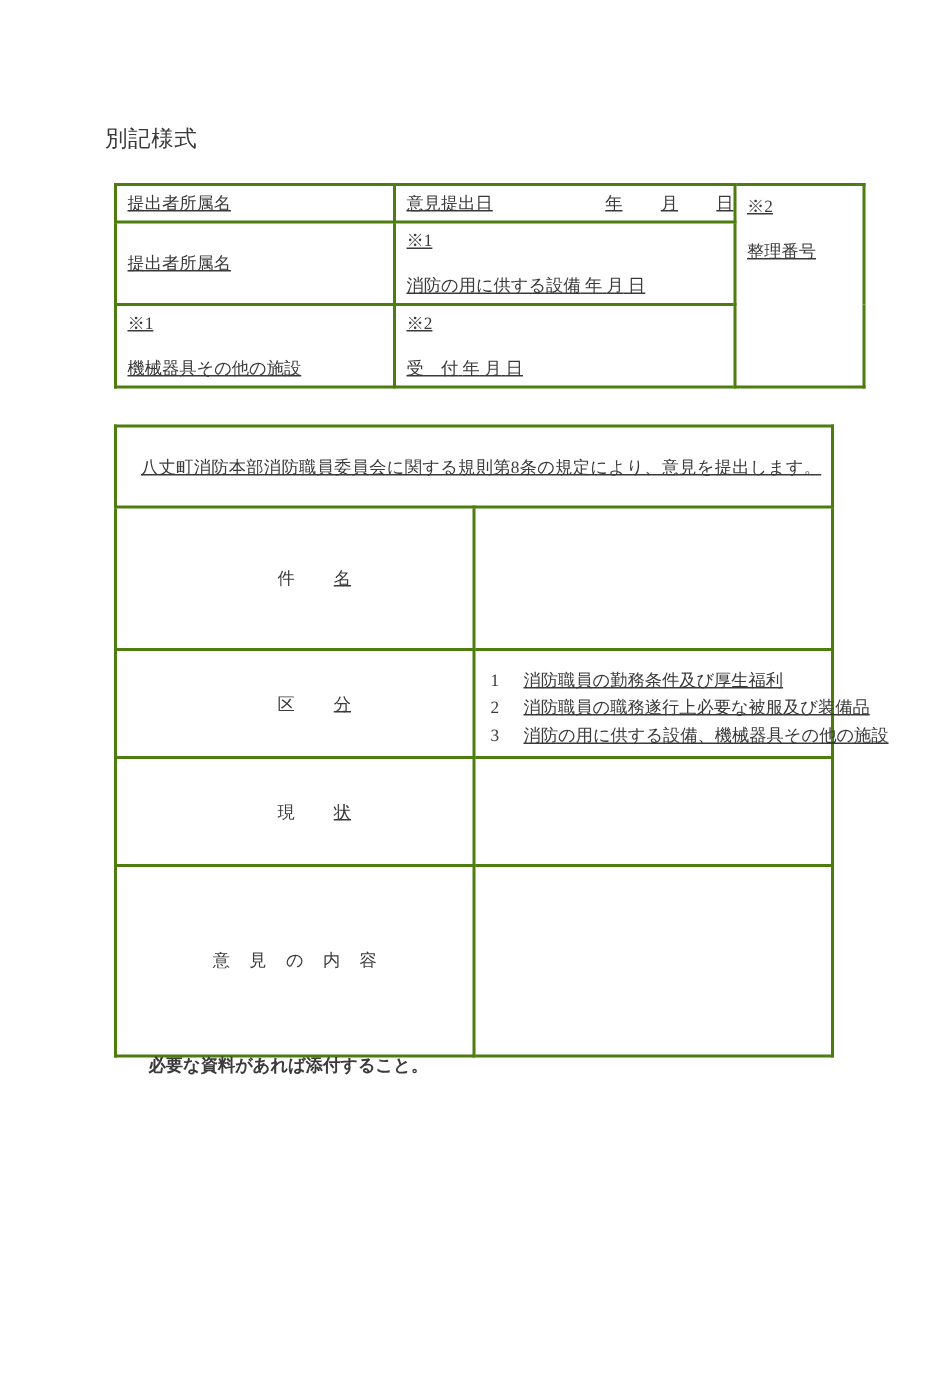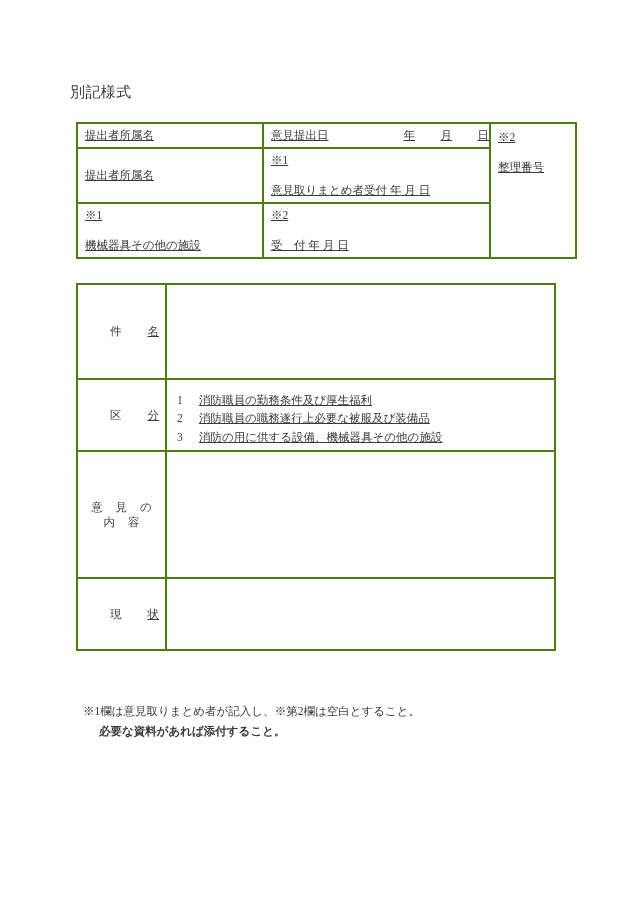--- a/index.html
+++ b/index.html
@@ -151,21 +151,21 @@
         </td>
       </tr>
       <tr>
         <td class="cell-left">
           <span>提出者所属名</span>
         </td>
         <td class="cell-mid">
           <div class="stack">
             <span class="sub">※1</span>
             <div class="daterow sub">
-              <span class="lbl">意見取りまとめ者受付</span>
+              <span class="lbl">消防の用に供する設備</span>
               <span class="spacer"></span>
               <span class="unit">年</span>
               <span class="unit">月</span>
               <span class="unit last">日</span>
             </div>
           </div>
         </td>
       </tr>
       <tr>
         <td class="cell-left">
@@ -185,20 +185,25 @@
               <span class="unit last">日</span>
             </div>
           </div>
         </td>
       </tr>
     </tbody>
   </table>
 
   <table class="tbl" id="main-table">
     <tbody>
+      <tr>
+        <td class="intro-cell" colspan="2">
+          <span>八丈町消防本部消防職員委員会に関する規則第8条の規定により、意見を提出します。</span>
+        </td>
+      </tr>
 
       <tr>
         <td class="rowlabel r-kenmei">
           <span class="spread">件</span><span>名</span>
         </td>
         <td class="field">
           <span></span>
         </td>
       </tr>
 
@@ -215,37 +220,36 @@
               <span class="num">2</span><span>消防職員の職務遂行上必要な被服及び装備品</span>
             </div>
             <div>
               <span class="num">3</span><span>消防の用に供する設備、機械器具その他の施設</span>
             </div>
           </div>
         </td>
       </tr>
 
       <tr>
+        <td class="rowlabel r-genjo">
+          <span class="spread">現</span><span>状</span>
+        </td>
+        <td class="field">
+          <span></span>
+        </td>
+      </tr>
+
+      <tr>
         <td class="rowlabel r-iken">
           <span class="spread5">意 見 の 内 容</span>
         </td>
         <td class="field">
           <span></span>
         </td>
       </tr>
-
-      <tr>
-        <td class="rowlabel r-genjo">
-          <span class="spread">現</span><span>状</span>
-        </td>
-        <td class="field">
-          <span></span>
-        </td>
-      </tr>
     </tbody>
   </table>
 
   <div class="notes">
-    <div class="n1">※1欄は意見取りまとめ者が記入し、※第2欄は空白とすること。</div>
     <div class="n2">必要な資料があれば添付すること。</div>
   </div>
 
 </div>
 
 </body></html>

